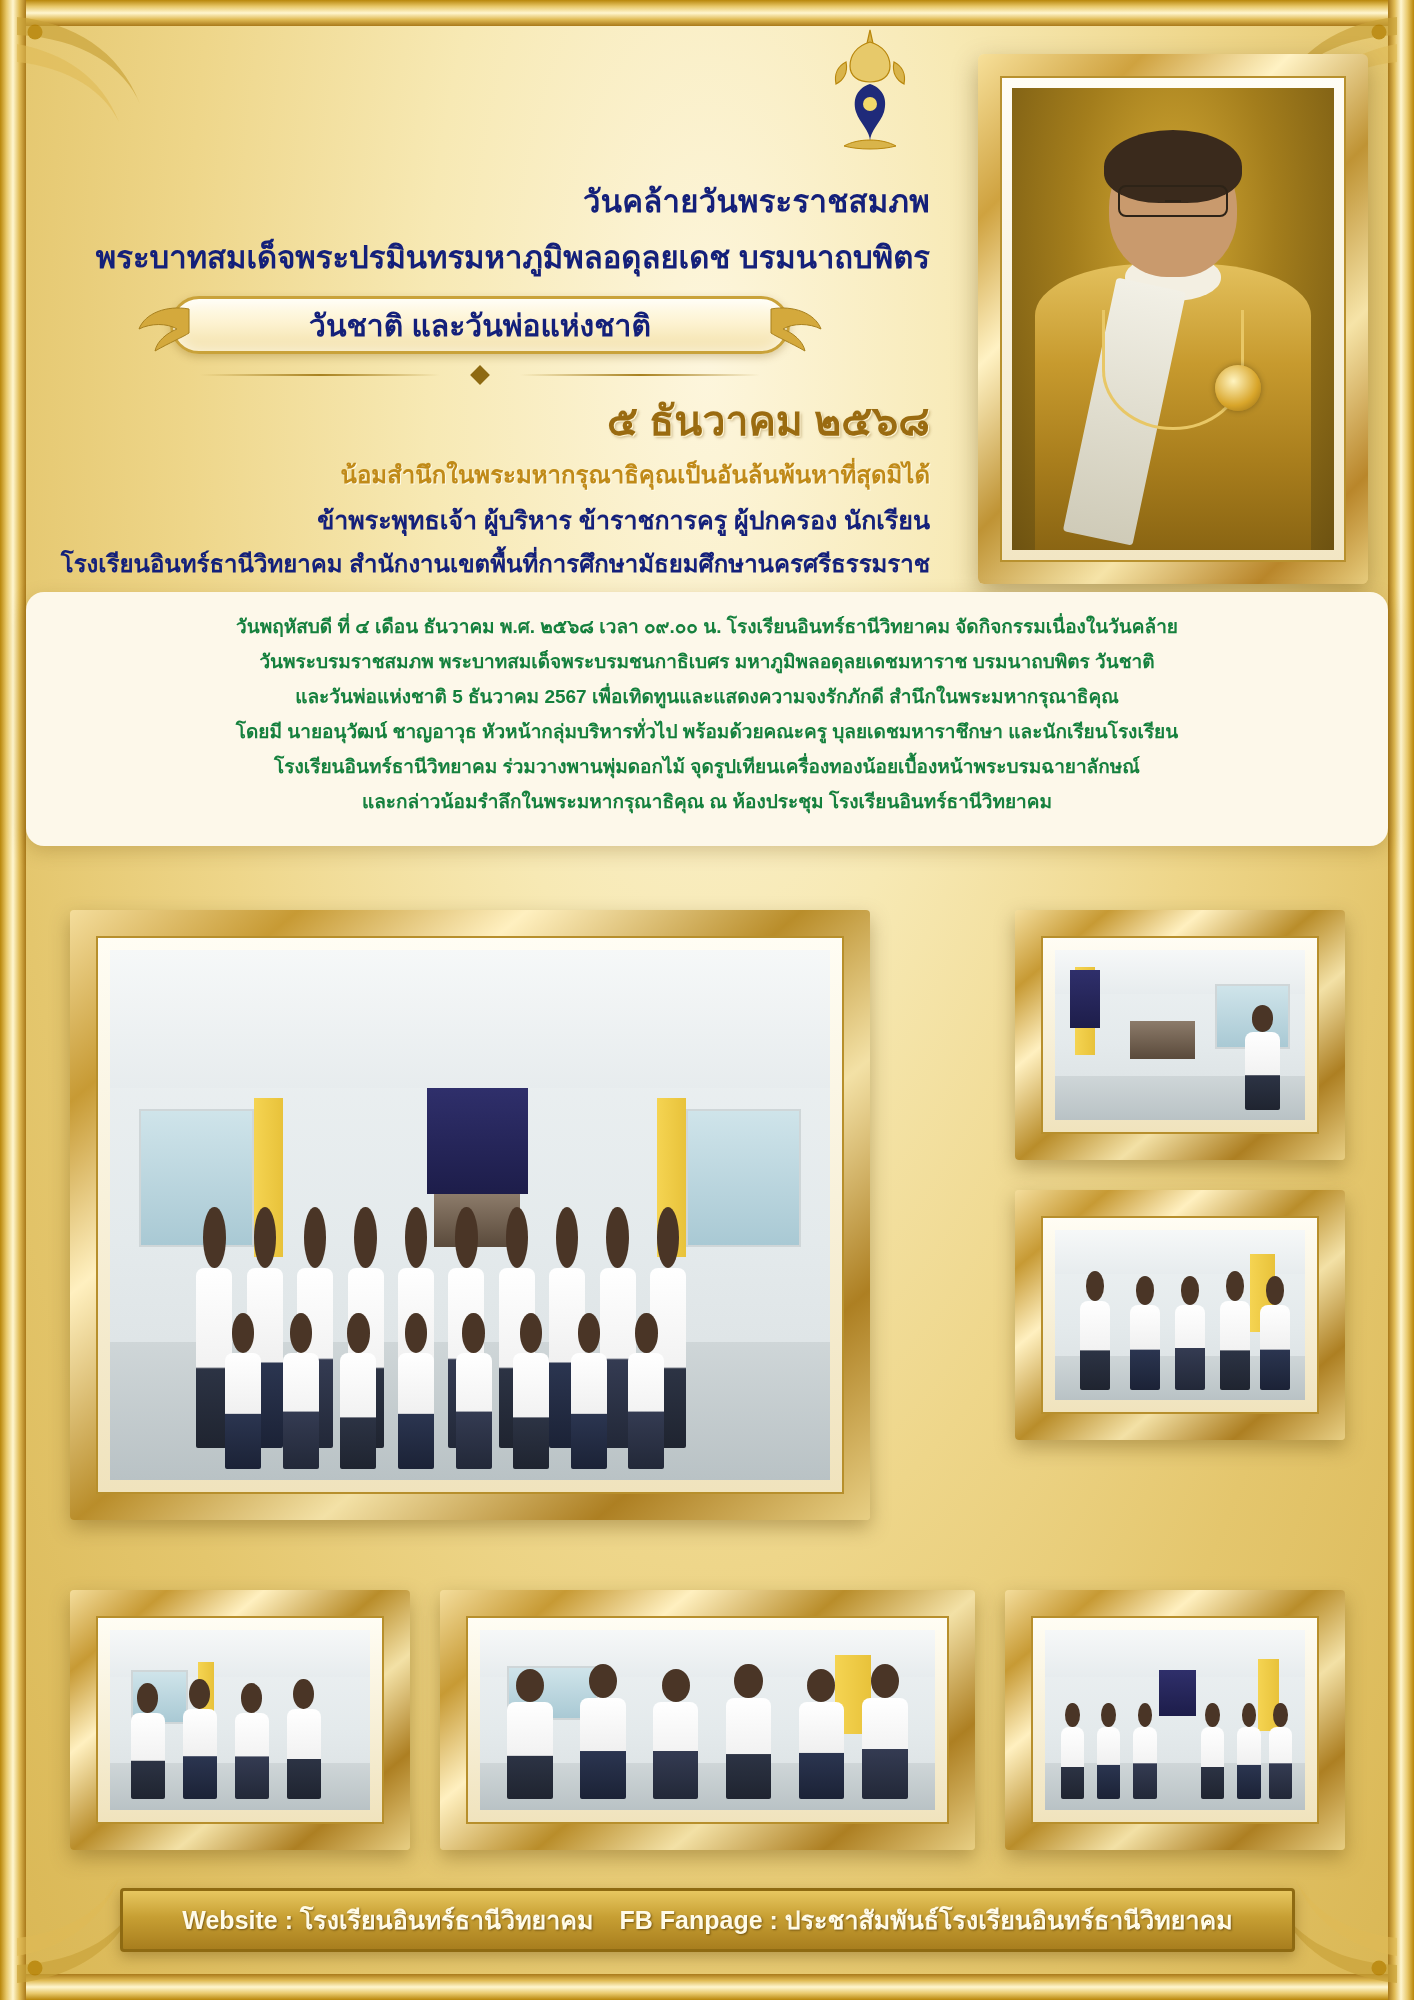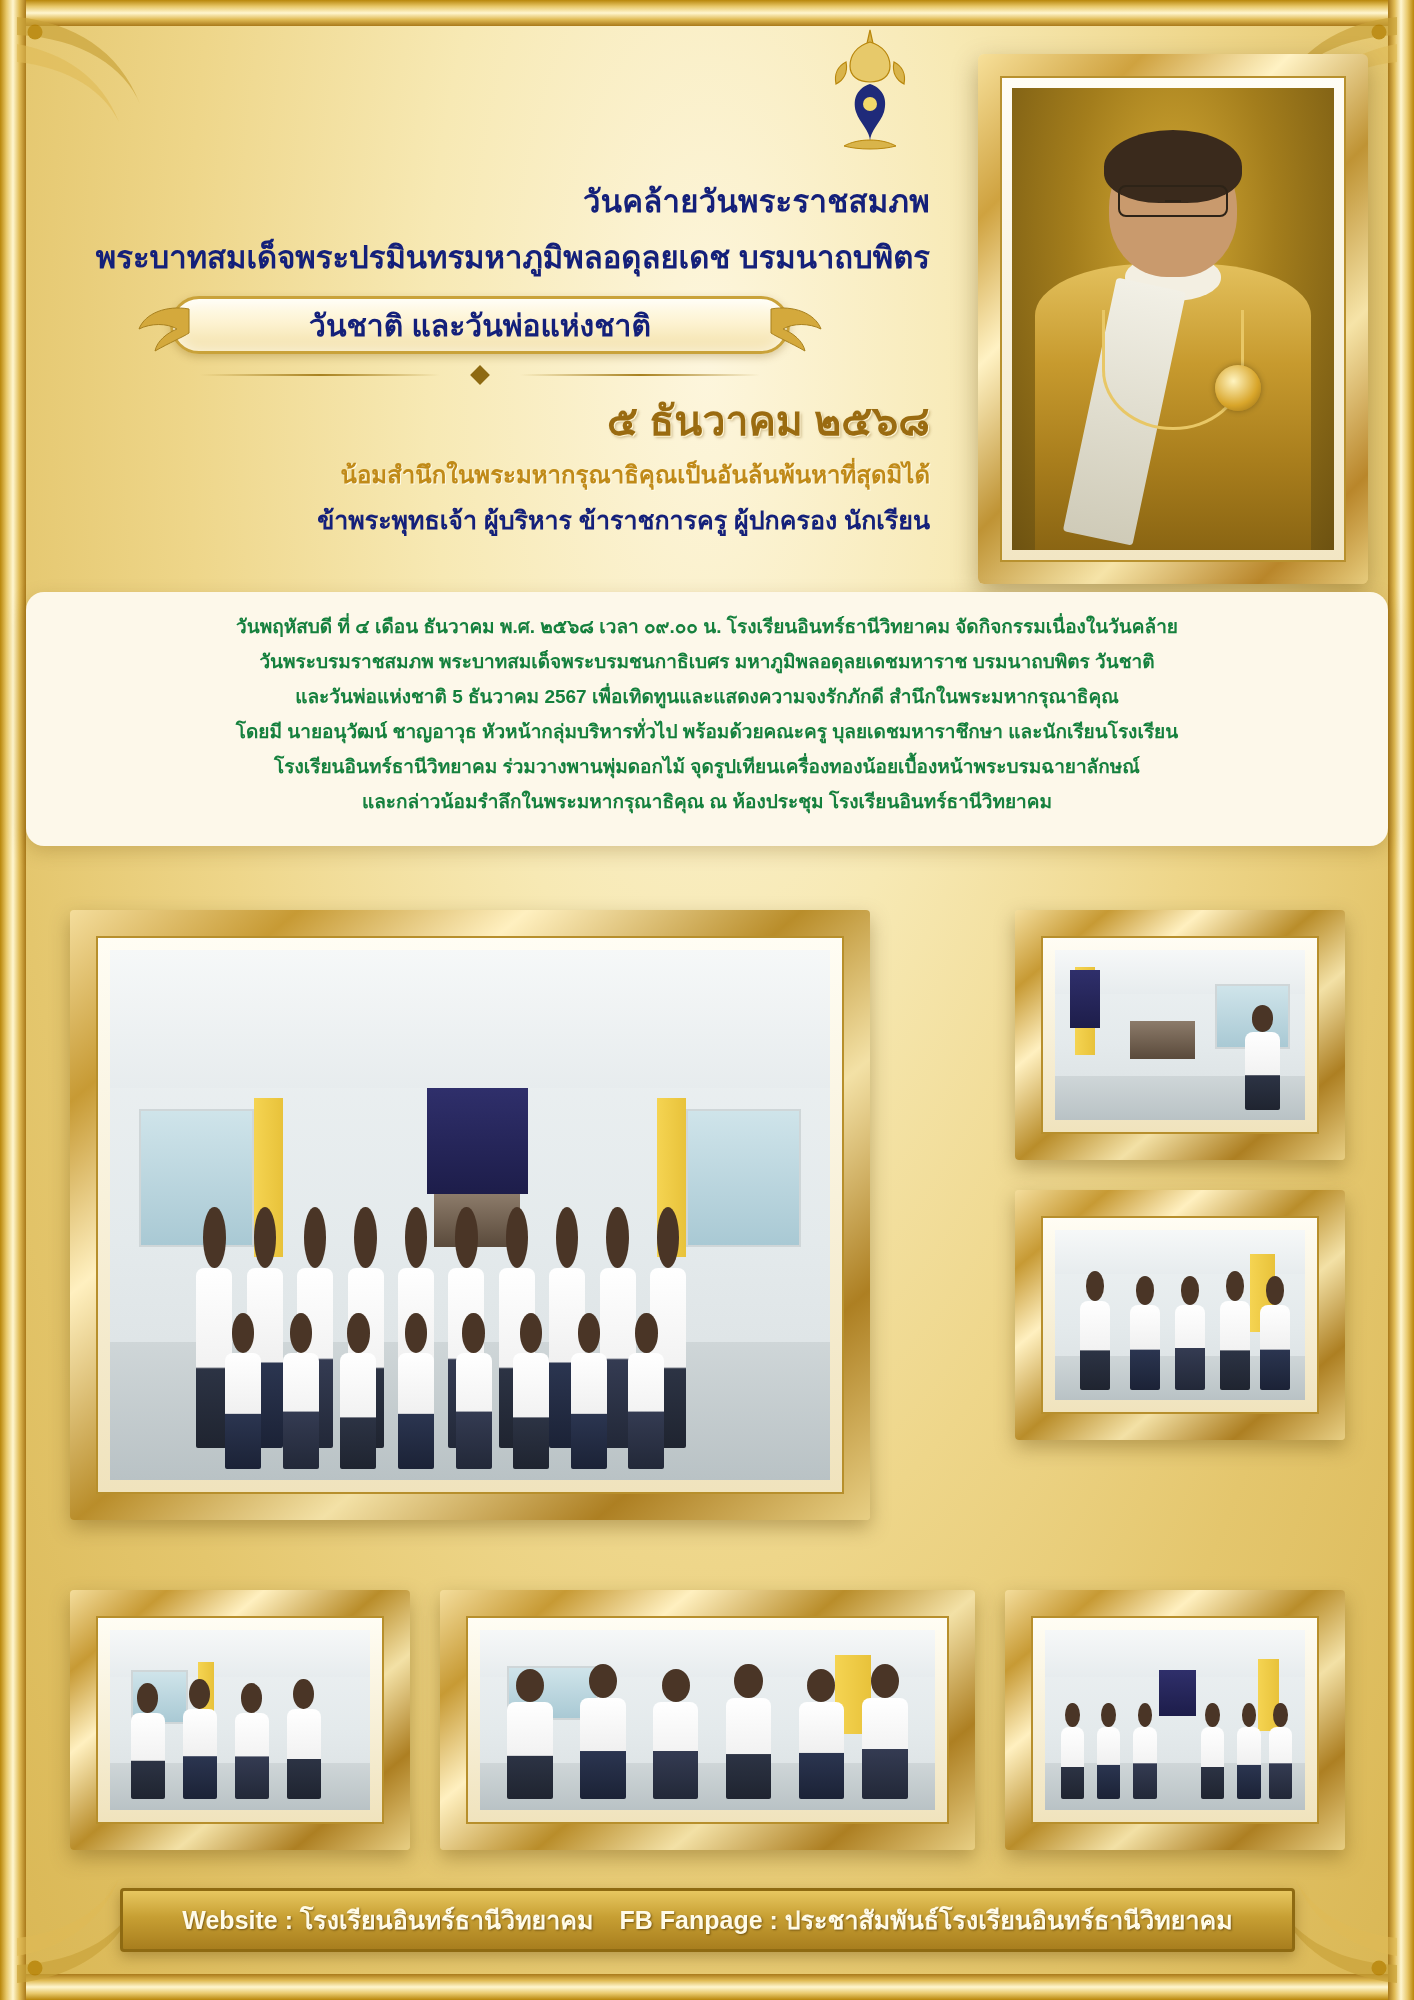--- a/index.html
+++ b/index.html
@@ -311,20 +311,21 @@
 
     <div class="divider">
       <div class="line l"></div>
       <div class="dot"></div>
       <div class="line r"></div>
     </div>
 
     <div class="date-thai">๕ ธันวาคม ๒๕๖๘</div>
     <div class="homage">น้อมสำนึกในพระมหากรุณาธิคุณเป็นอันล้นพ้นหาที่สุดมิได้</div>
     <div class="line-org-1">ข้าพระพุทธเจ้า ผู้บริหาร ข้าราชการครู ผู้ปกครอง นักเรียน</div>
+    <div class="line-org-2">โรงเรียนอินทร์ธานีวิทยาคม สำนักงานเขตพื้นที่การศึกษามัธยมศึกษานครศรีธรรมราช</div>
   </div>
 
   <div class="portrait-wrap">
     <div class="portrait-inner">
       <div class="portrait-photo">
         <div class="p-bg"></div>
         <div class="p-body"></div>
         <div class="p-collar"></div>
         <div class="p-sash"></div>
         <div class="p-chain"></div>

